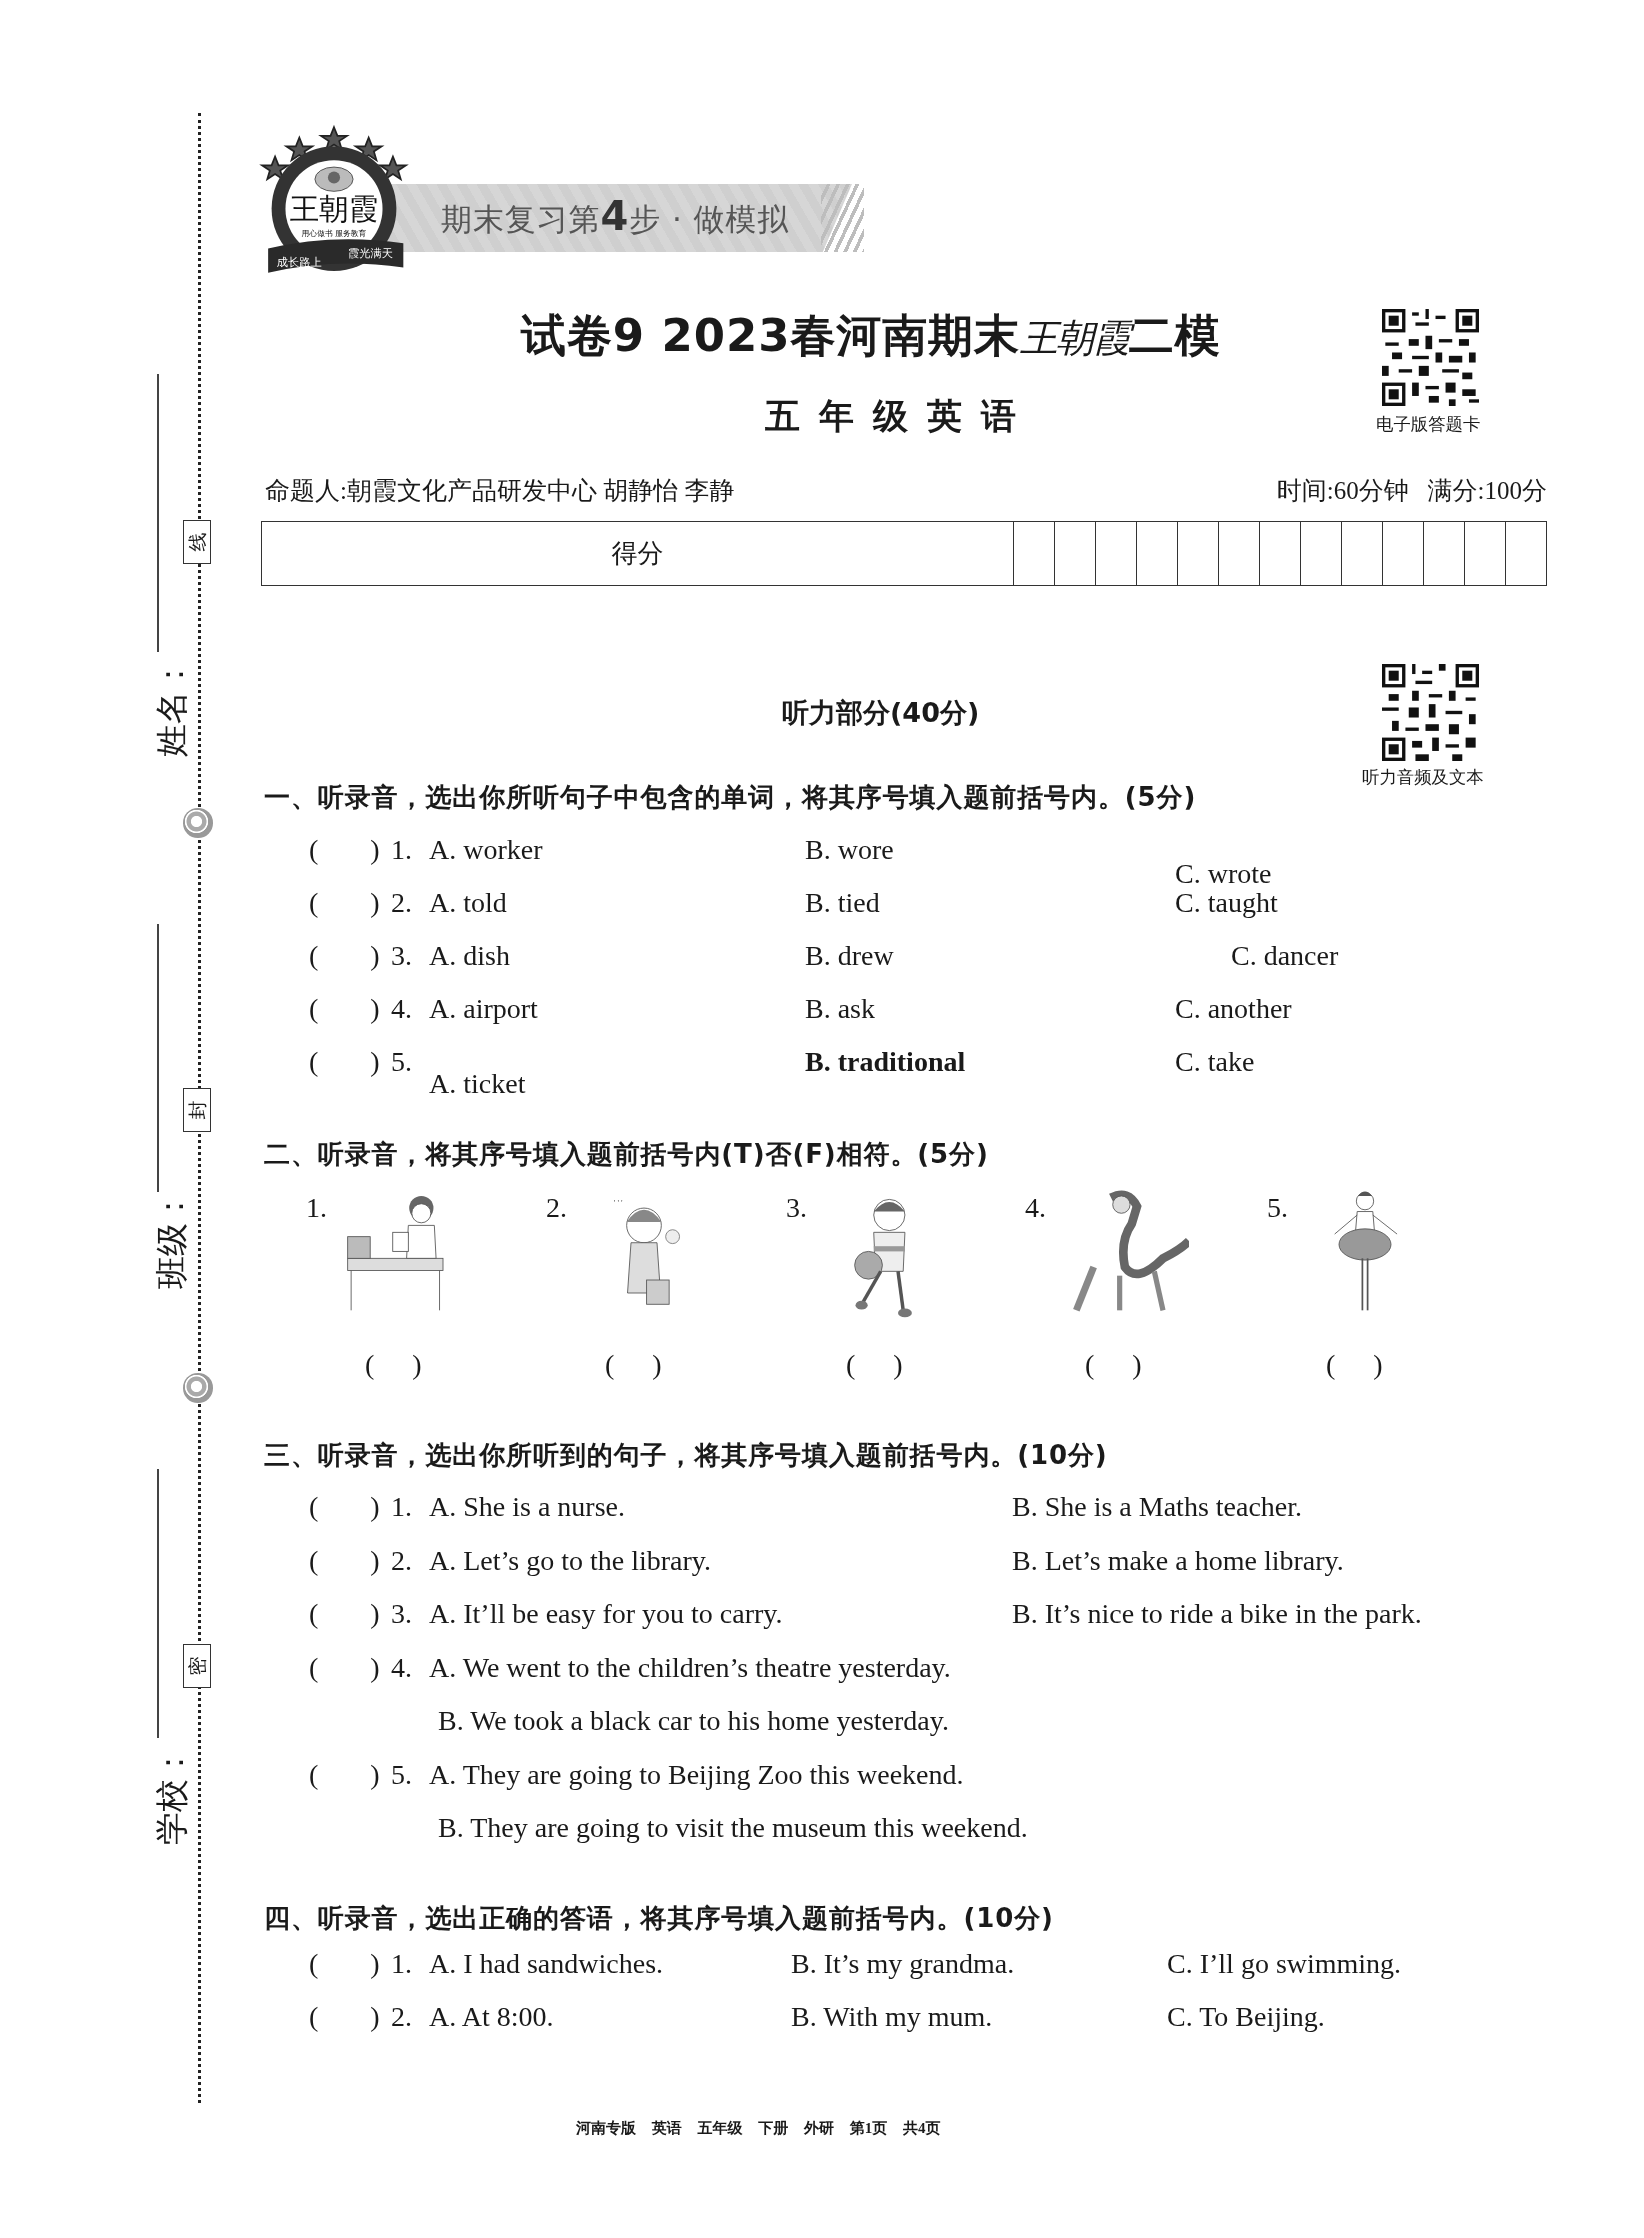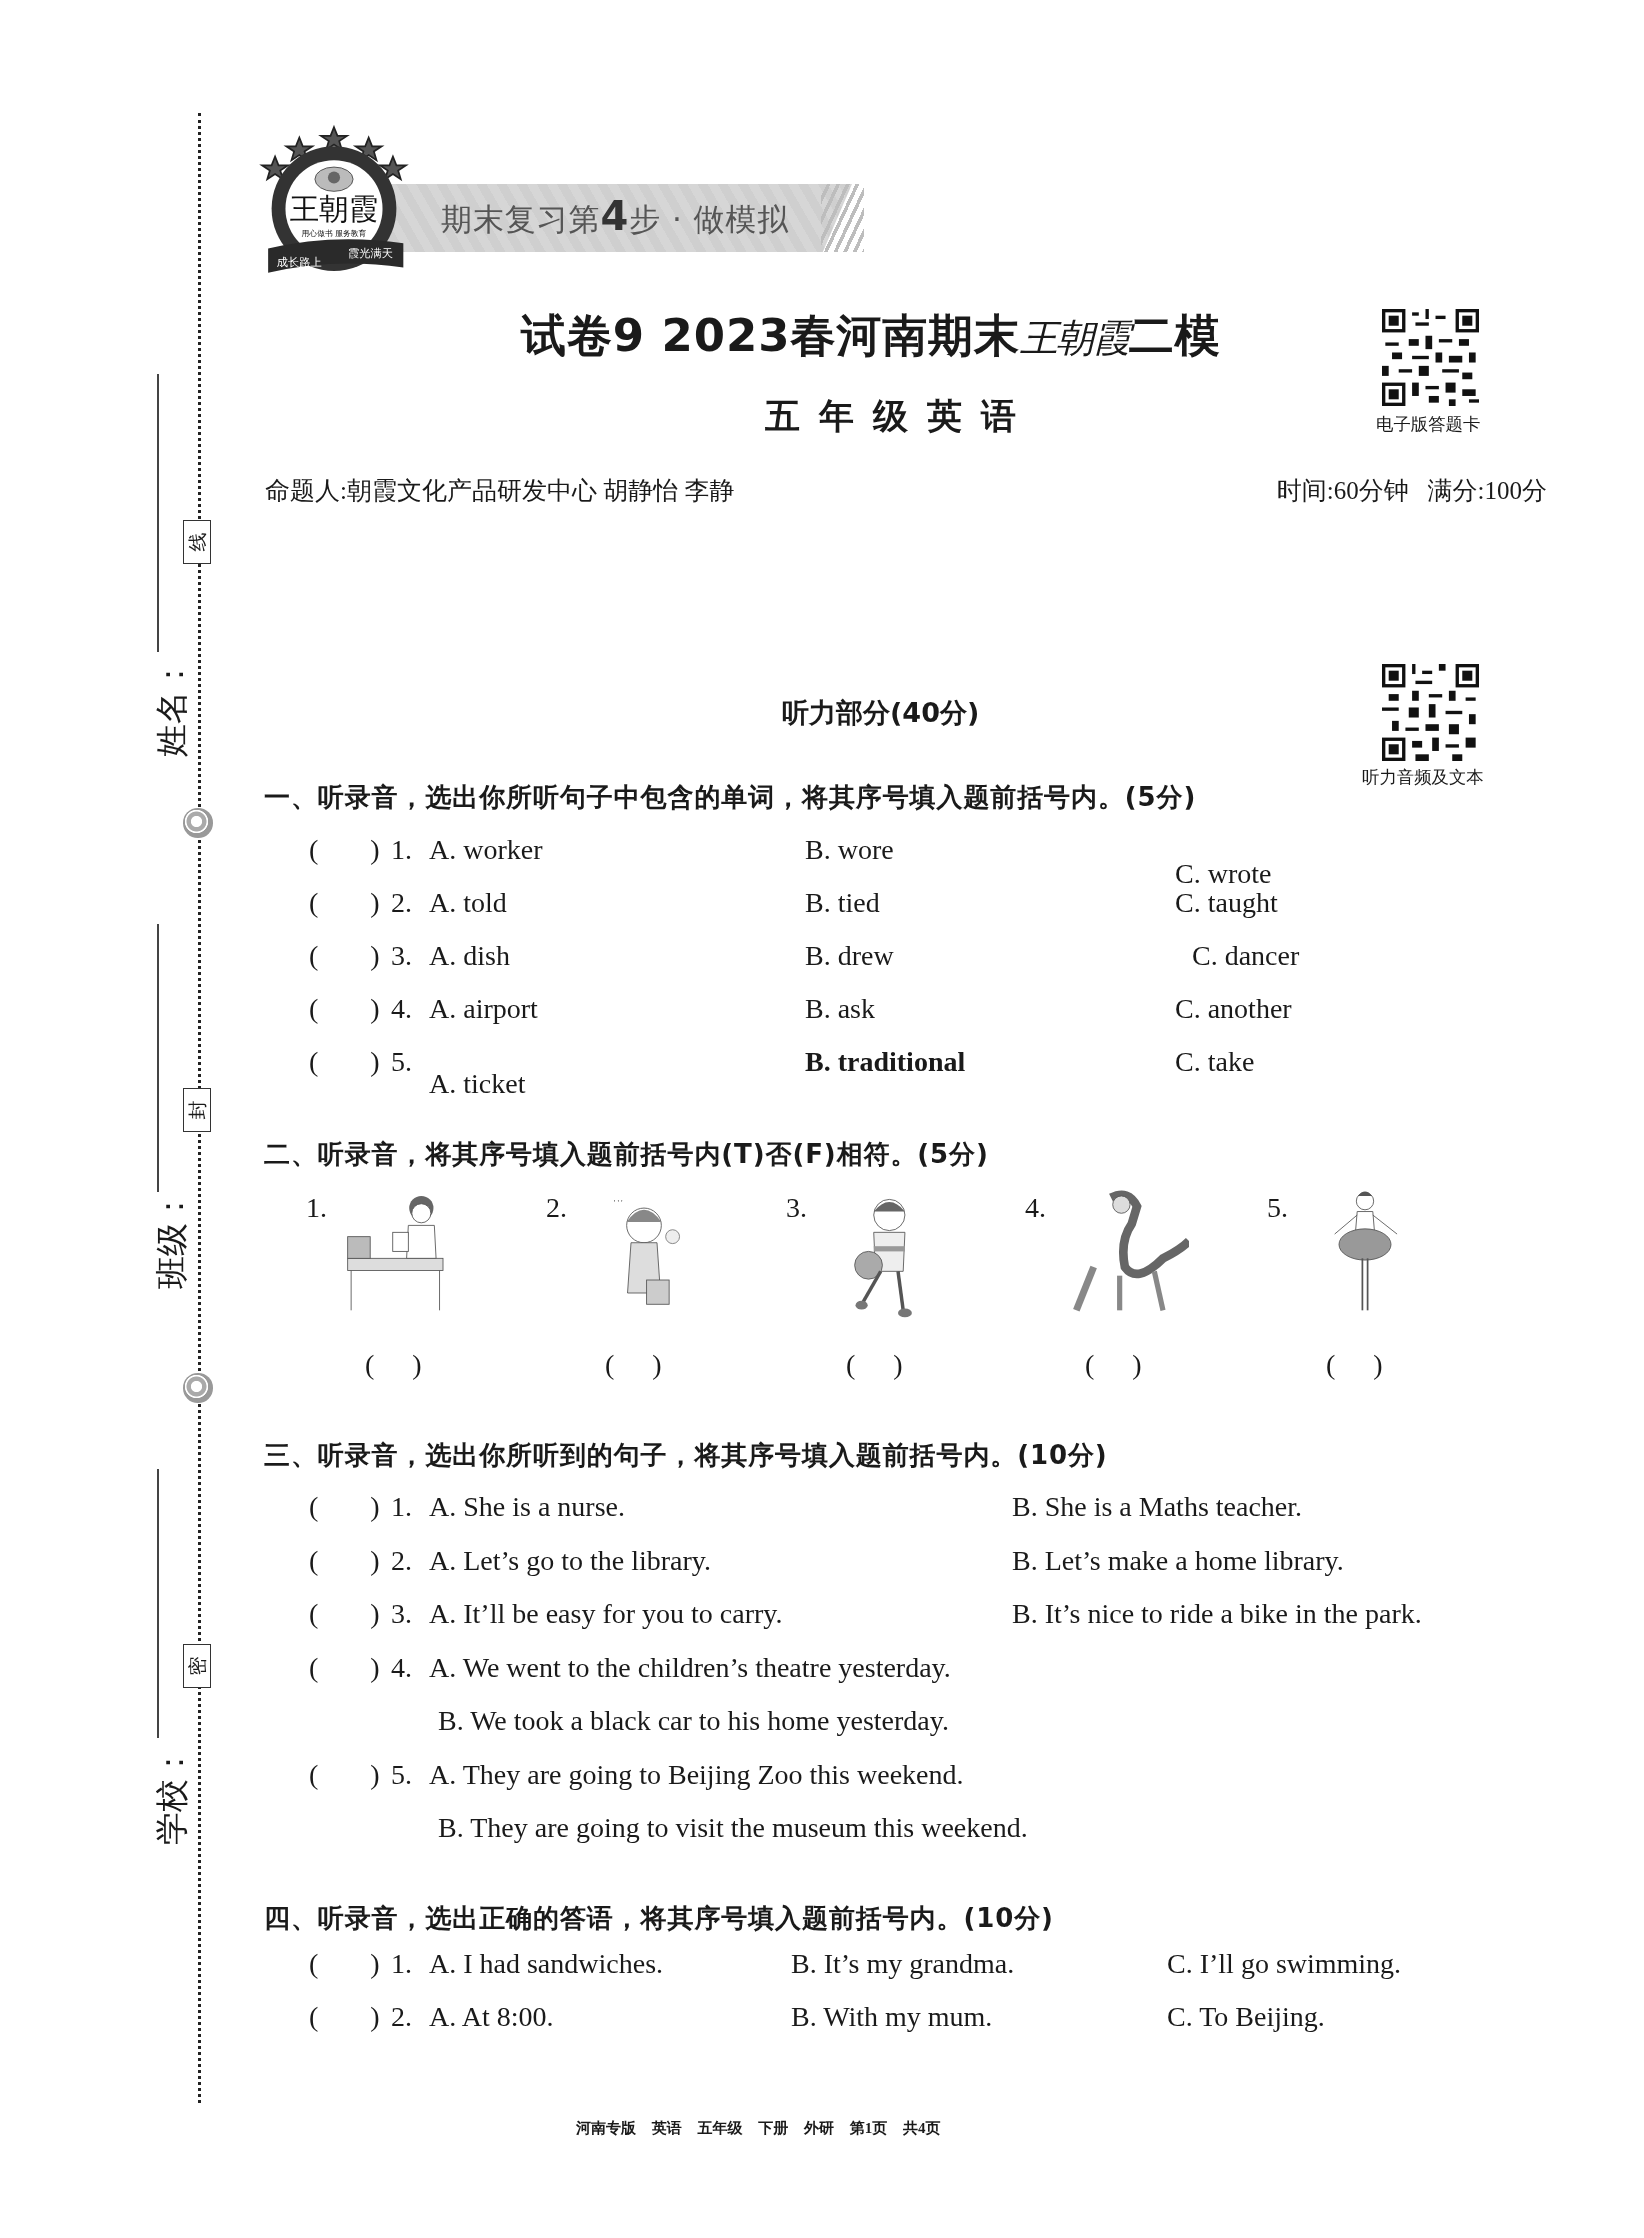--- a/index.html
+++ b/index.html
@@ -191,20 +191,36 @@
       <rect x="21" y="27" width="3" height="2"></rect>
   </g>
 </svg>
 <div class="qr-label serif" style="left:1362px;top:765px;">听力音频及文本</div>
 
 <div class="meta-left serif">命题人:朝霞文化产品研发中心   胡静怡   李静</div>
 <div class="meta-right serif"><span>时间:60分钟</span>&nbsp;&nbsp;&nbsp;<span>满分:100分</span></div>
 
 <table class="score">
   <tbody>
+  <tr>
+    <td>得分</td>
+    <td></td>
+    <td></td>
+    <td></td>
+    <td></td>
+    <td></td>
+    <td></td>
+    <td></td>
+    <td></td>
+    <td></td>
+    <td></td>
+    <td></td>
+    <td></td>
+    <td></td>
+  </tr>
 </tbody>
   </table>
 
 <div class="part-title sans">听力部分(40分)</div>
 
 <div class="sec-head sans" style="top:780px;">一、听录音，选出你所听句子中包含的单词，将其序号填入题前括号内。(5分)</div>
 <div id="sec1">
     <div class="paren serif" style="left:309px;top:834px;">(<span style="display:inline-block;width:52px;text-align:center;"></span>)</div>
     <div class="row serif" style="left:391px;top:834px;">1.</div>
     <div class="row serif" style="left:429px;top:834px;">A. worker</div>
@@ -212,21 +228,21 @@
     <div class="row serif" style="left:1175px;top:834px;margin-top:24px;">C. wrote</div>
     <div class="paren serif" style="left:309px;top:887px;">(<span style="display:inline-block;width:52px;text-align:center;"></span>)</div>
     <div class="row serif" style="left:391px;top:887px;">2.</div>
     <div class="row serif" style="left:429px;top:887px;">A. told</div>
     <div class="row serif" style="left:805px;top:887px;">B. tied</div>
     <div class="row serif" style="left:1175px;top:887px;">C. taught</div>
     <div class="paren serif" style="left:309px;top:940px;">(<span style="display:inline-block;width:52px;text-align:center;"></span>)</div>
     <div class="row serif" style="left:391px;top:940px;">3.</div>
     <div class="row serif" style="left:429px;top:940px;">A. dish</div>
     <div class="row serif" style="left:805px;top:940px;">B. drew</div>
-    <div class="row serif" style="left:1192px;top:940px;">C. dancer</div>
+    <div class="row serif" style="left:1231px;top:940px;">C. dancer</div>
     <div class="paren serif" style="left:309px;top:993px;">(<span style="display:inline-block;width:52px;text-align:center;"></span>)</div>
     <div class="row serif" style="left:391px;top:993px;">4.</div>
     <div class="row serif" style="left:429px;top:993px;">A. airport</div>
     <div class="row serif" style="left:805px;top:993px;">B. ask</div>
     <div class="row serif" style="left:1175px;top:993px;">C. another</div>
     <div class="paren serif" style="left:309px;top:1046px;">(<span style="display:inline-block;width:52px;text-align:center;"></span>)</div>
     <div class="row serif" style="left:391px;top:1046px;">5.</div>
     <div class="row serif" style="left:429px;top:1030px;margin-top:38px;">A. ticket</div>
     <div class="row serif" style="left:805px;top:1046px;font-weight:bold;">B. traditional</div>
     <div class="row serif" style="left:1175px;top:1046px;">C. take</div>

